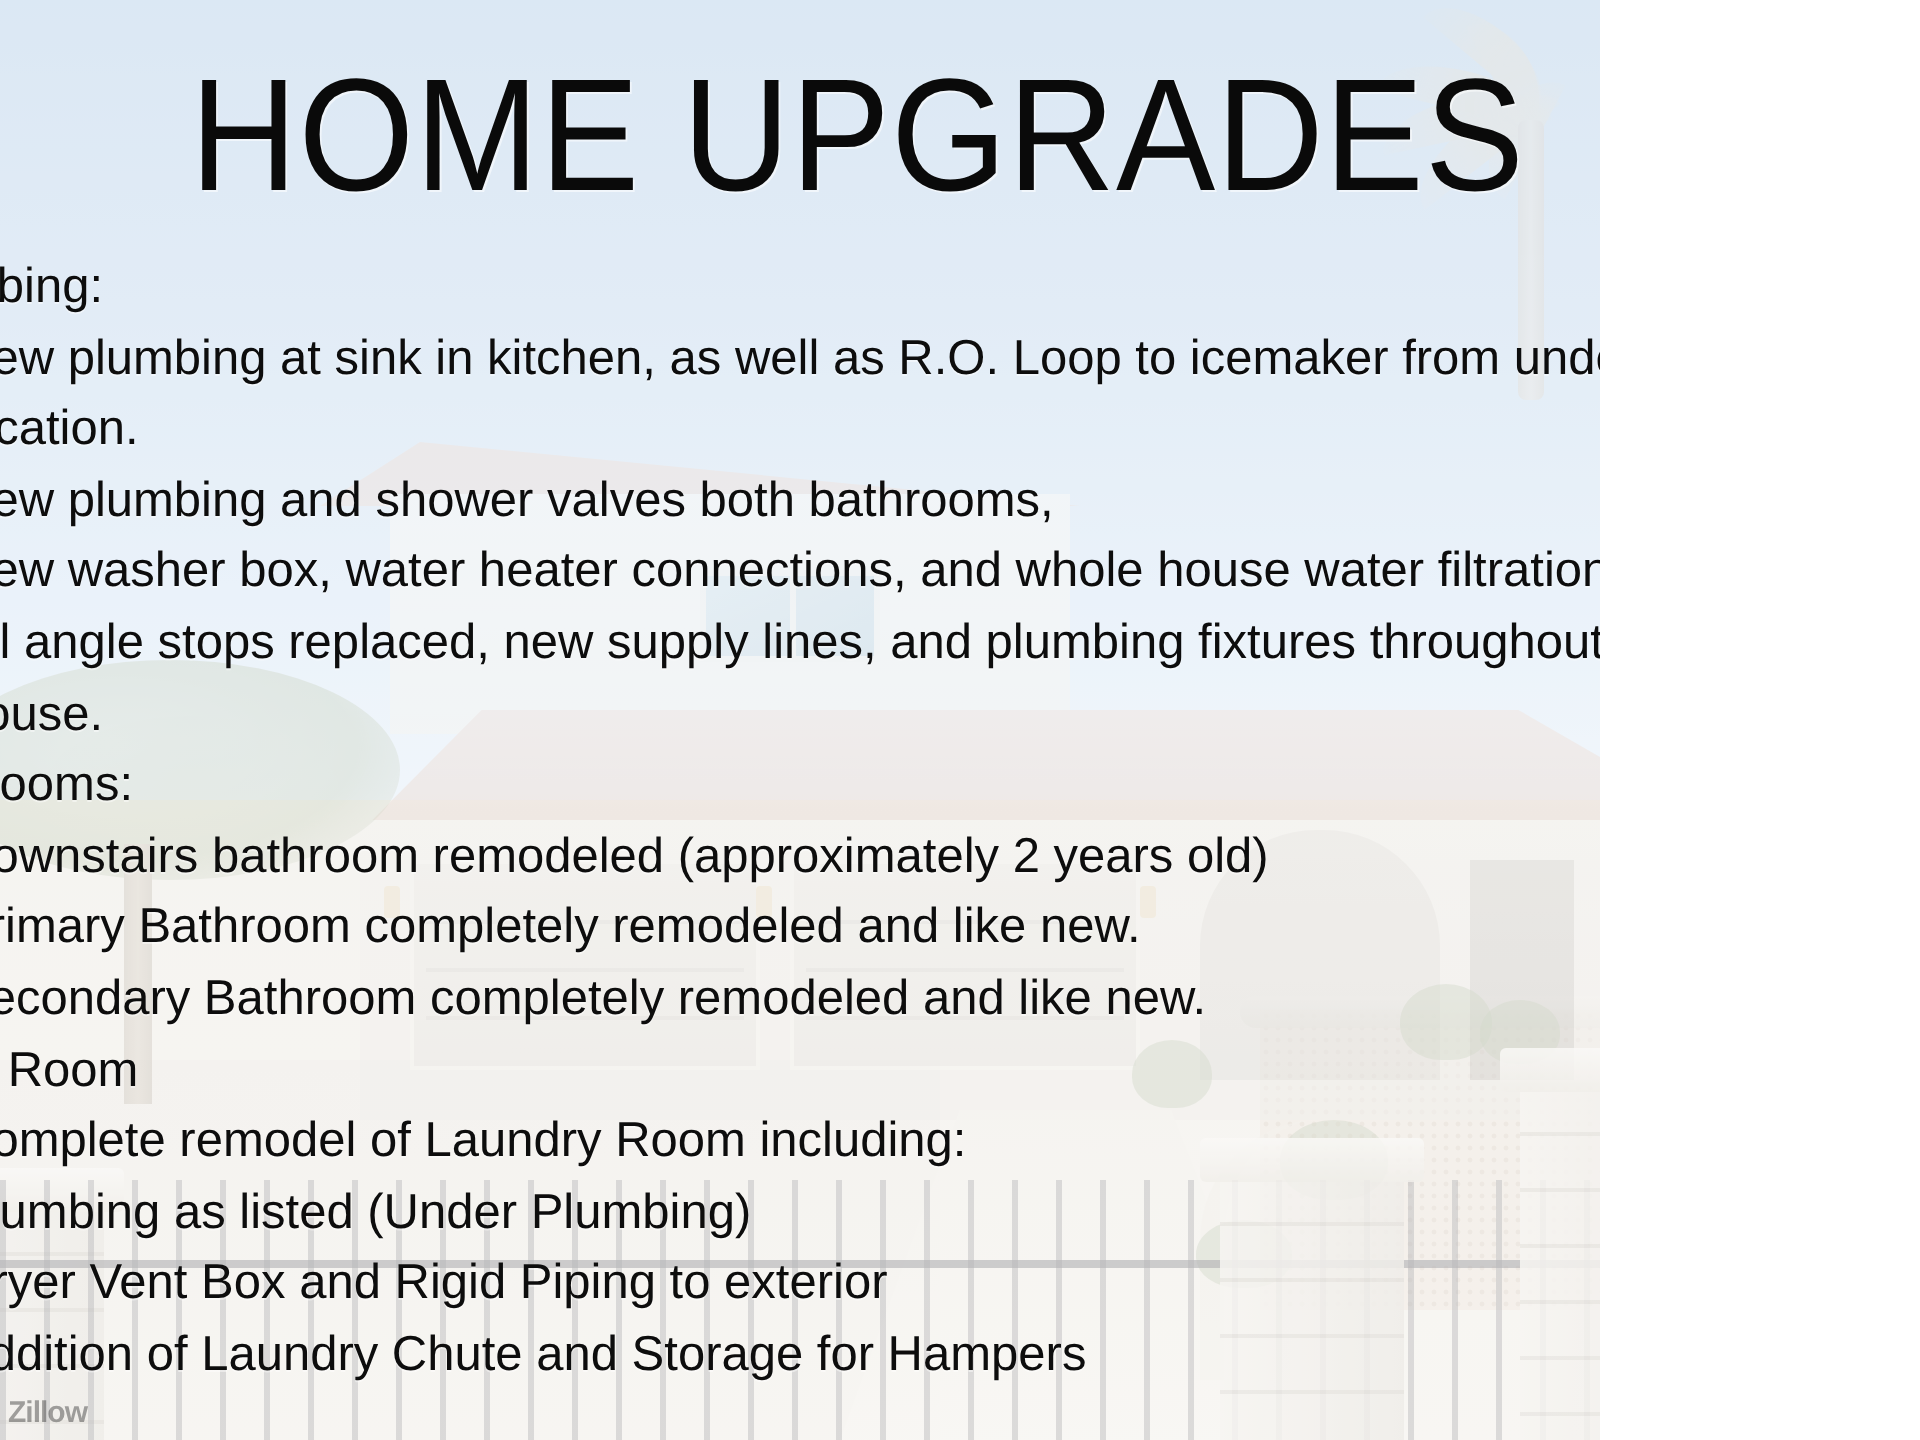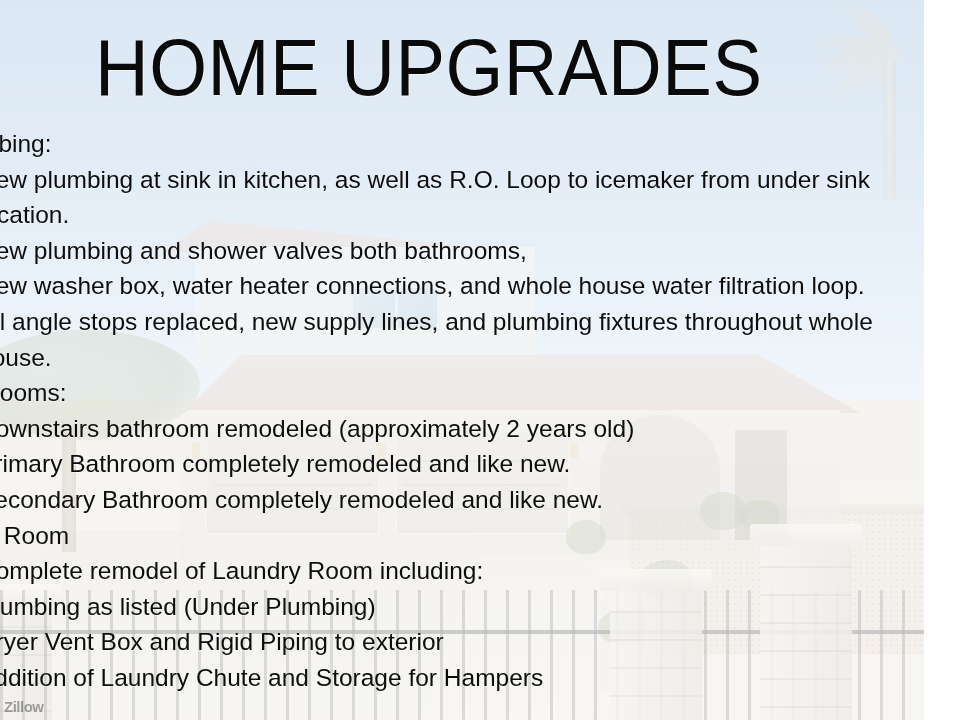--- a/index.html
+++ b/index.html
@@ -3,21 +3,21 @@
 <meta charset="utf-8">
 <title>Home Upgrades Slide</title>
 <style>
   html,body{margin:0;padding:0;}
   body{
     width:960px;height:720px;overflow:hidden;
     font-family:"Liberation Sans","DejaVu Sans",sans-serif;
     background:#ffffff;
   }
   #slide{
-    position:relative;width:924px;height:720px;overflow:hidden;
+    position:relative;width:800px;height:720px;overflow:hidden;
     background:#cfe0f0;
   }
 
   
   .photo{position:absolute;inset:0;overflow:hidden;}
   .sky{
     position:absolute;left:0;top:0;width:960px;height:430px;
     background:linear-gradient(to bottom,#bdd4ea 0%,#c9dcef 35%,#d8e7f5 68%,#e8f0f8 100%);
   }
   .ground{

